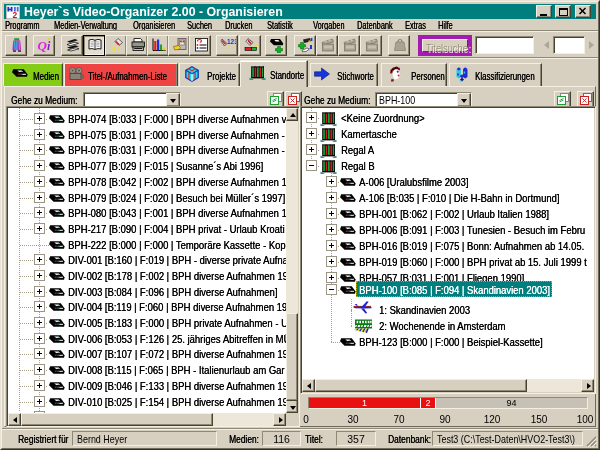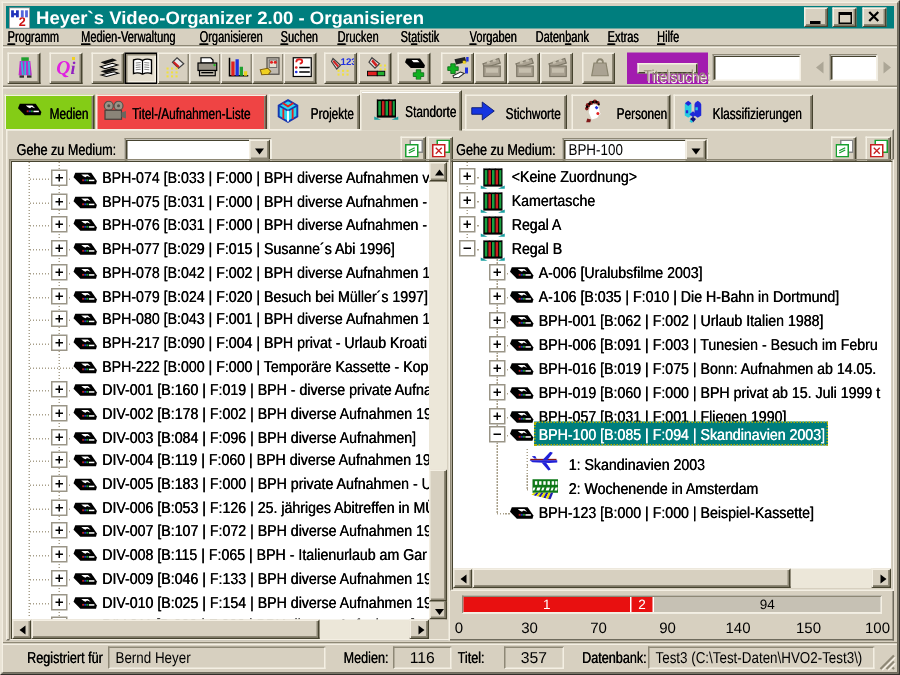--- a/index.html
+++ b/index.html
@@ -324,21 +324,21 @@
       <rect x="2.5" y="7" width="11" height="7" fill="#aaa292" stroke="#7c7666" stroke-width="0.8"></rect>
       <rect x="4" y="8.5" width="8" height="3" fill="#c6bfae"></rect>
     </svg>
   </div>
 <div class="btn3d ab" style="left:388px;top:35px;width:22px;height:21px">
     <svg class="ab" style="left:3px;top:1px" width="16" height="16" viewBox="0 0 16 16">
       <path d="M4 5 L12 5 L13.5 13.5 L2.5 13.5 Z" fill="#aaa292" stroke="#8a846f" stroke-width="0.8"></path>
       <path d="M6 5 Q6 2.5 8 2.5 Q10 2.5 10 5" stroke="#8a846f" stroke-width="1.2" fill="none"></path>
     </svg>
   </div>
-<div class="ab" style="left:418px;top:35px;width:54px;height:21px;border:7px solid #a21caf;background:#d7d0c0">
+<div class="ab" style="left:418px;top:35px;width:54px;height:21px;border:4px solid #a21caf;background:#d7d0c0">
     <div class="ab" style="left:0;top:0;right:0;bottom:0;border-top:1px solid #f4efe3;border-left:1px solid #f4efe3;border-right:1px solid #46432f;border-bottom:1px solid #46432f"></div>
     <div class="ab t sx88" style="left:4px;top:3px;color:#979078;text-shadow:1px 1px 0 #f8f4ea">Titelsuche:</div>
   </div>
 <div class="fld ab" style="left:475px;top:36px;width:59px;height:18px"></div>
 <div class="arr" style="left:544px;top:41px;border-top:4px solid transparent;border-bottom:4px solid transparent;border-right:5px solid #aca696"></div>
 <div class="fld ab" style="left:553px;top:36px;width:32px;height:18px"></div>
 <div class="arr" style="left:589px;top:41px;border-top:4px solid transparent;border-bottom:4px solid transparent;border-left:5px solid #aca696"></div>
 <div class="ab" style="left:2px;top:57px;width:596px;height:1px;background:#8e8876"></div>
 <div class="ab" style="left:2px;top:58px;width:596px;height:1px;background:#f4efe3"></div>
 <div class="ab" style="left:4px;top:86px;width:592px;height:341px;background:#d7d0c0;border-top:1px solid #f4efe3;border-left:1px solid #f4efe3;border-right:1px solid #6e6a5c;border-bottom:1px solid #6e6a5c"></div>
@@ -851,21 +851,21 @@
 <div class="sbtn" style="left:315px;top:379px;width:212px;height:13px"></div>
 <div class="ab" style="left:308px;top:397px;width:280px;height:12px;border-top:1px solid #8e8876;border-left:1px solid #8e8876;border-right:1px solid #f4efe3;border-bottom:1px solid #f4efe3;background:#fff">
     <div class="ab" style="left:0;top:0;width:111px;height:10px;background:#e81010;color:#fff;text-align:center;font-size:9px;line-height:10px">1</div>
     <div class="ab" style="left:112px;top:0;width:14px;height:10px;background:#e81010;color:#fff;text-align:center;font-size:9px;line-height:10px">2</div>
     <div class="ab" style="left:127px;top:0;width:151px;height:10px;background:#c6c1b4;color:#000;text-align:center;font-size:9px;line-height:10px">94</div>
   </div>
 <div class="ab" style="left:291px;top:414px;width:30px;text-align:center;font-size:10px">0</div>
 <div class="ab" style="left:338px;top:414px;width:30px;text-align:center;font-size:10px">30</div>
 <div class="ab" style="left:384px;top:414px;width:30px;text-align:center;font-size:10px">70</div>
 <div class="ab" style="left:430px;top:414px;width:30px;text-align:center;font-size:10px">90</div>
-<div class="ab" style="left:477px;top:414px;width:30px;text-align:center;font-size:10px">140</div>
+<div class="ab" style="left:477px;top:414px;width:30px;text-align:center;font-size:10px">120</div>
 <div class="ab" style="left:524px;top:414px;width:30px;text-align:center;font-size:10px">150</div>
 <div class="ab" style="left:570px;top:414px;width:30px;text-align:center;font-size:10px">100</div>
 <div class="ab" style="left:2px;top:428px;width:596px;height:1px;background:#8e8876"></div>
 <div class="ab" style="left:2px;top:429px;width:596px;height:1px;background:#f4efe3"></div>
 <div class="lbl sx80" style="left:18px;top:433px">Registriert für</div>
 <div class="ab" style="left:72px;top:431px;width:145px;height:15px;border-top:1px solid #8e8876;border-left:1px solid #8e8876;border-right:1px solid #f4efe3;border-bottom:1px solid #f4efe3">
     <div class="ab t sx85" style="left:4px;top:1px">Bernd Heyer</div>
   </div>
 <div class="lbl sx80" style="left:229px;top:433px">Medien:</div>
 <div class="ab" style="left:262px;top:431px;width:39px;height:15px;border-top:1px solid #8e8876;border-left:1px solid #8e8876;border-right:1px solid #f4efe3;border-bottom:1px solid #f4efe3">

